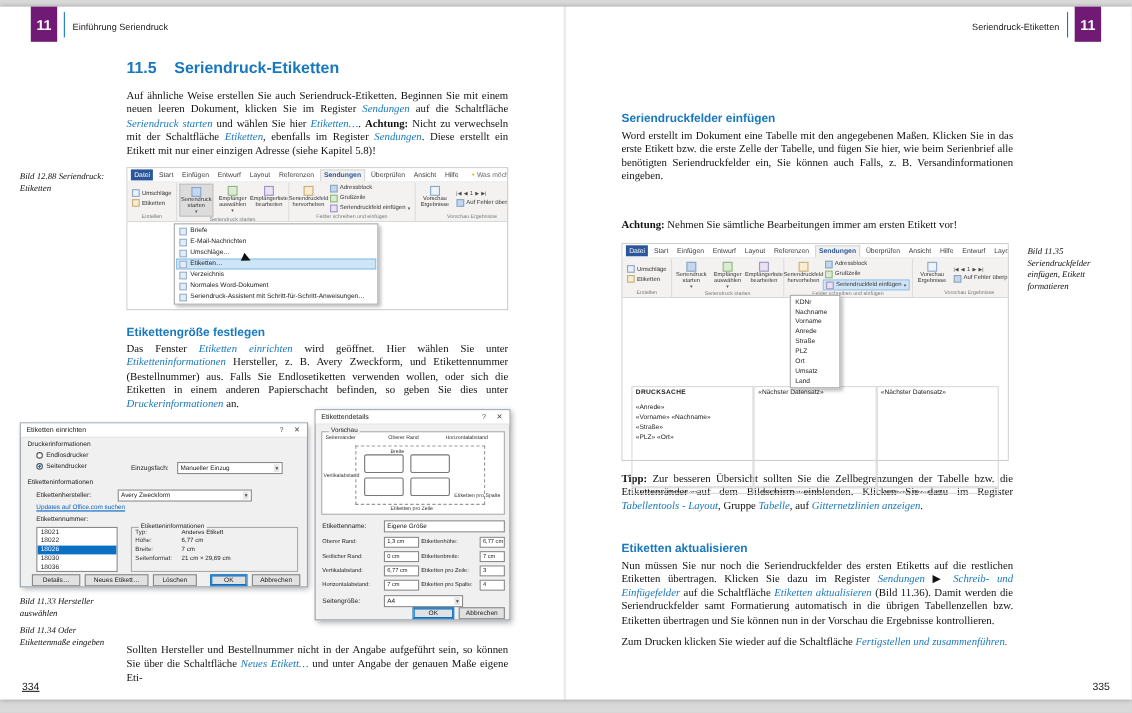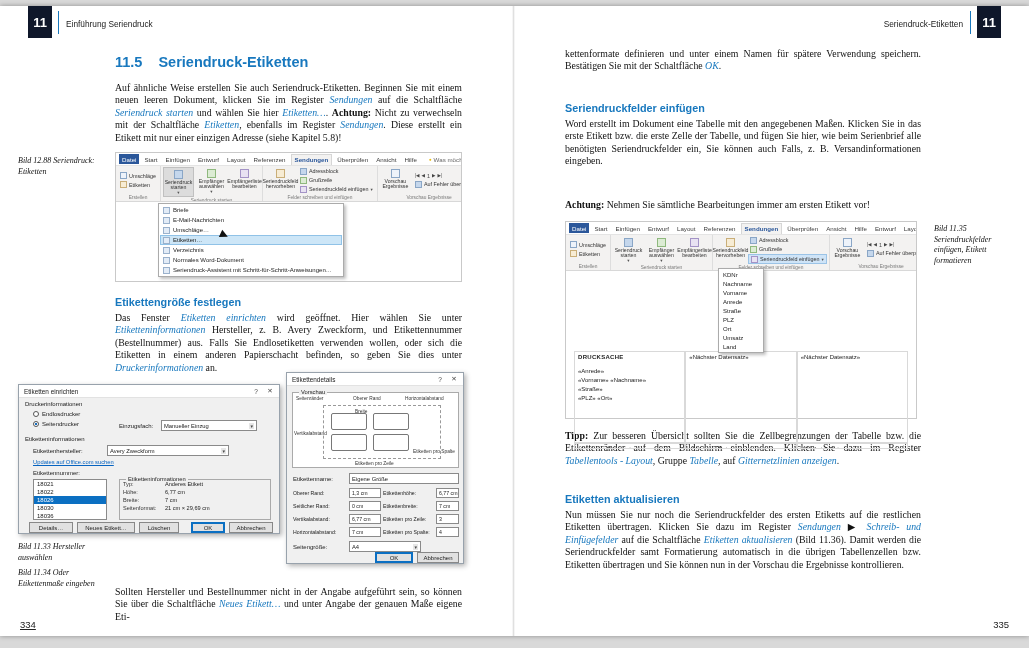--- a/index.html
+++ b/index.html
@@ -5,21 +5,21 @@
   * { box-sizing:border-box; margin:0; padding:0; }
   body { background:#bfbfbf; font-family:"Liberation Serif", serif; }
   .spread { position:relative; width:1029px; height:648px; background:#d9d9d9; overflow:hidden; }
   .paper { position:absolute; left:0; right:0; top:6px; bottom:12px; background:#fff; box-shadow:0 0 5px rgba(0,0,0,.35); }
   .spine { position:absolute; left:512px; top:0; bottom:0; width:3px; background:linear-gradient(90deg, rgba(0,0,0,0), rgba(0,0,0,.12), rgba(0,0,0,0)); }
   .page { position:absolute; top:0; bottom:0; }
   .page.left { left:0; width:514px; }
   .page.right { left:514px; width:515px; }
 
   
-  .chapnum { position:absolute; top:0; width:24px; height:32px; background:#0f172a; color:#fff;
+  .chapnum { position:absolute; top:0; width:24px; height:32px; background:#701a75; color:#fff;
              font-family:"Liberation Sans",sans-serif; font-weight:bold; font-size:13px;
              display:flex; align-items:center; justify-content:center; }
   .page.left .chapnum { left:28px; } .page.right .chapnum { right:28px; }
   .hline { position:absolute; top:5px; height:23px; width:1px; background:#1878be; }
   .page.left .hline { left:58px; } .page.right .hline { right:58px; }
   .htext { position:absolute; top:13px; font-family:"Liberation Sans",sans-serif; font-size:8.3px; color:#222; }
   .page.left .htext { left:66px; } .page.right .htext { right:66px; text-align:right; }
 
   .sechead { position:absolute; left:115px; top:48px; display:flex; gap:16px;
              font-family:"Liberation Sans",sans-serif; font-weight:bold; font-size:14.5px; color:#1878be; }
@@ -410,21 +410,20 @@
     <div class="mnote" style="top:562px">Bild 11.34  Oder Etikettenmaße eingeben</div>
     <div class="para" style="top:580px"><span>Sollten Hersteller und Bestellnummer nicht in der Angabe aufgeführt sein, so können Sie über die Schaltfläche </span><span class="seg-bi">Neues Etikett…</span><span> und unter Angabe der genauen Maße eigene Eti-</span></div>
     <div class="pnum">334</div>
   </div>
 
   <div class="page right">
     <div class="chapnum">11</div>
     <div class="hline"></div>
     <div class="htext">Seriendruck-Etiketten</div>
 
-    <div class="para" style="top:42px"><span>kettenformate definieren und unter einem Namen für spätere Verwendung speichern. Bestätigen Sie mit der Schaltfläche </span><span class="seg-bi">OK</span><span>.</span></div>
     <div class="subhead" style="top:96px">Seriendruckfelder einfügen</div>
     <div class="para" style="top:112px"><span>Word erstellt im Dokument eine Tabelle mit den angegebenen Maßen. Klicken Sie in das erste Etikett bzw. die erste Zelle der Tabelle, und fügen Sie hier, wie beim Serienbrief alle benötigten Seriendruckfelder ein, Sie können auch Falls, z. B. Versandinformationen eingeben.</span></div>
     <div class="para" style="top:193px"><span class="seg-b">Achtung:</span><span> Nehmen Sie sämtliche Bearbeitungen immer am ersten Etikett vor!</span></div>
 
     <div class="shot" style="left:51px; top:215px; width:352px; height:198px;">
       <div class="rtabs">
             <div class="rtab filetab">Datei</div>
             <div class="rtab">Start</div>
             <div class="rtab">Einfügen</div>
             <div class="rtab">Entwurf</div>
@@ -565,17 +564,18 @@
             <div class="dmi">
               <span>Land</span>
             </div>
           </div>
     </div>
 
     <div class="mnote" style="top:218px">Bild 11.35 Seriendruckfelder einfügen, Etikett formatieren</div>
     <div class="para" style="top:424px"><span class="seg-b">Tipp:</span><span> Zur besseren Übersicht sollten Sie die Zellbegrenzungen der Tabelle bzw. die Etikettenränder auf dem Bildschirm einblenden. Klicken Sie dazu im Register </span><span class="seg-bi">Tabellentools - Layout</span><span>, Gruppe </span><span class="seg-bi">Tabelle</span><span>, auf </span><span class="seg-bi">Gitternetzlinien anzeigen</span><span>.</span></div>
     <div class="subhead" style="top:487px">Etiketten aktualisieren</div>
     <div class="para" style="top:503px"><span>Nun müssen Sie nur noch die Seriendruckfelder des ersten Etiketts auf die restlichen Etiketten übertragen. Klicken Sie dazu im Register </span><span class="seg-bi">Sendungen</span><span> ▶ </span><span class="seg-bi">Schreib- und Einfügefelder</span><span> auf die Schaltfläche </span><span class="seg-bi">Etiketten aktualisieren</span><span> (Bild 11.36). Damit werden die Seriendruckfelder samt Formatierung automatisch in die übrigen Tabellenzellen bzw. Etiketten übertragen und Sie können nun in der Vorschau die Ergebnisse kontrollieren.</span></div>
+    <div class="para" style="top:572px"><span>Zum Drucken klicken Sie wieder auf die Schaltfläche </span><span class="seg-bi">Fertigstellen und zusammenführen.</span></div>
     <div class="pnum">335</div>
   </div>
 
  </div>
 </div>
 
 </body></html>

